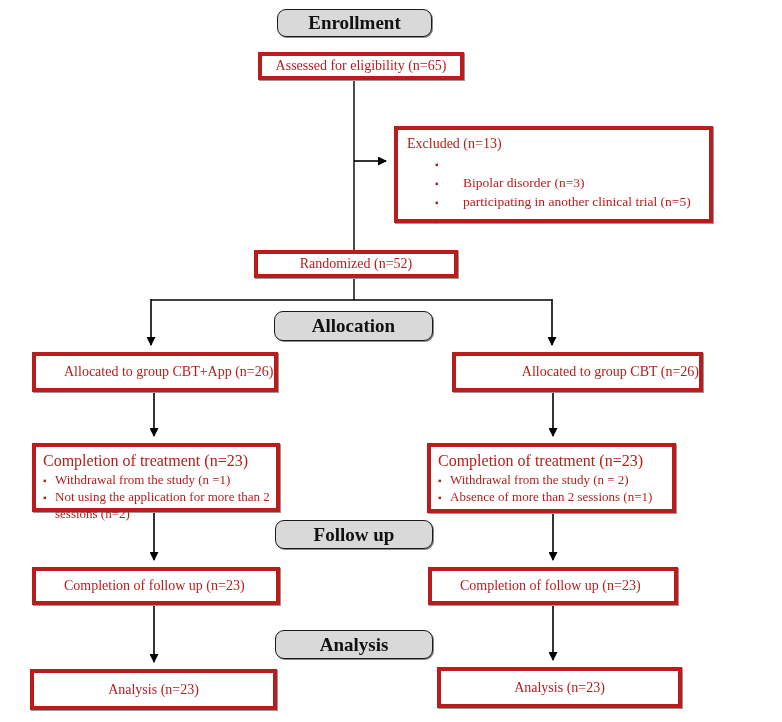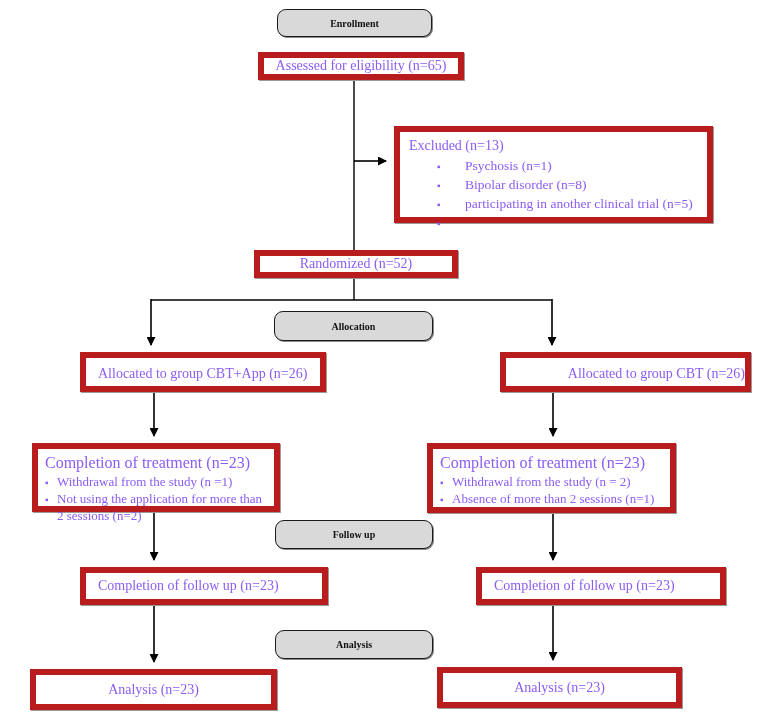--- a/index.html
+++ b/index.html
@@ -17,52 +17,51 @@
   }
   #connectors {
     position: absolute;
     left: 0; top: 0;
     width: 782px;
     height: 722px;
   }
   .box {
     position: absolute;
     background: #ffffff;
-    border: 6px solid #b91c1c;
+    border: 4px solid #b91c1c;
     box-shadow: 1px 1px 0 #9a9a9a;
     box-sizing: border-box;
     font-size: 14px;
-    color: #8b5cf6;
+    color: #b91c1c;
     line-height: 1.25;
   }
   .box.center {
     display: flex;
     align-items: center;
     justify-content: center;
     text-align: center;
   }
   .box.leftpad {
     display: flex;
     align-items: center;
     justify-content: flex-start;
-    padding-left: 12px;
-    margin-left: 48px;
+    padding-left: 28px;
   }
   .stage {
     position: absolute;
     background: #d9d9d9;
     border: 1.5px solid #1a1a1a;
     border-radius: 9px;
     box-shadow: 1px 1px 0 #8a8a8a;
     box-sizing: border-box;
     display: flex;
     align-items: center;
     justify-content: center;
     font-weight: bold;
-    font-size: 10px;
+    font-size: 19px;
     color: #111111;
   }
   .multibox {
     padding: 4px 6px 4px 7px;
   }
   .multibox .title {
     font-size: 16px;
     margin: 0 0 1px 0;
   }
   .bullet-row {
@@ -128,25 +127,24 @@
   <div class="stage" style="left:274px; top:311px; width:159px; height:30px;">Allocation</div>
   <div class="stage" style="left:275px; top:630px; width:158px; height:29px;">Analysis</div>
   <div class="stage" style="left:275px; top:520px; width:158px; height:29px;">Follow up</div>
 
   <div class="box center" style="left:258px; top:52px; width:206px; height:28px;">Assessed for eligibility (n=65)</div>
 
   <div class="box excluded-box" style="left:394px; top:126px; width:319px; height:97px;">
     <div class="title">Excluded (n=13)</div>
     <div class="bullet-row">
       <span class="bullet">▪</span>
-      <span class="btext">Psychosis (n=1)</span>
     </div>
     <div class="bullet-row">
       <span class="bullet">▪</span>
-      <span class="btext">Bipolar disorder (n=8)</span>
+      <span class="btext">Bipolar disorder (n=3)</span>
     </div>
     <div class="bullet-row">
       <span class="bullet">▪</span>
       <span class="btext">participating in another clinical trial (n=5)</span>
     </div>
     <div class="bullet-row">
       <span class="bullet">▪</span>
     </div>
   </div>
 

